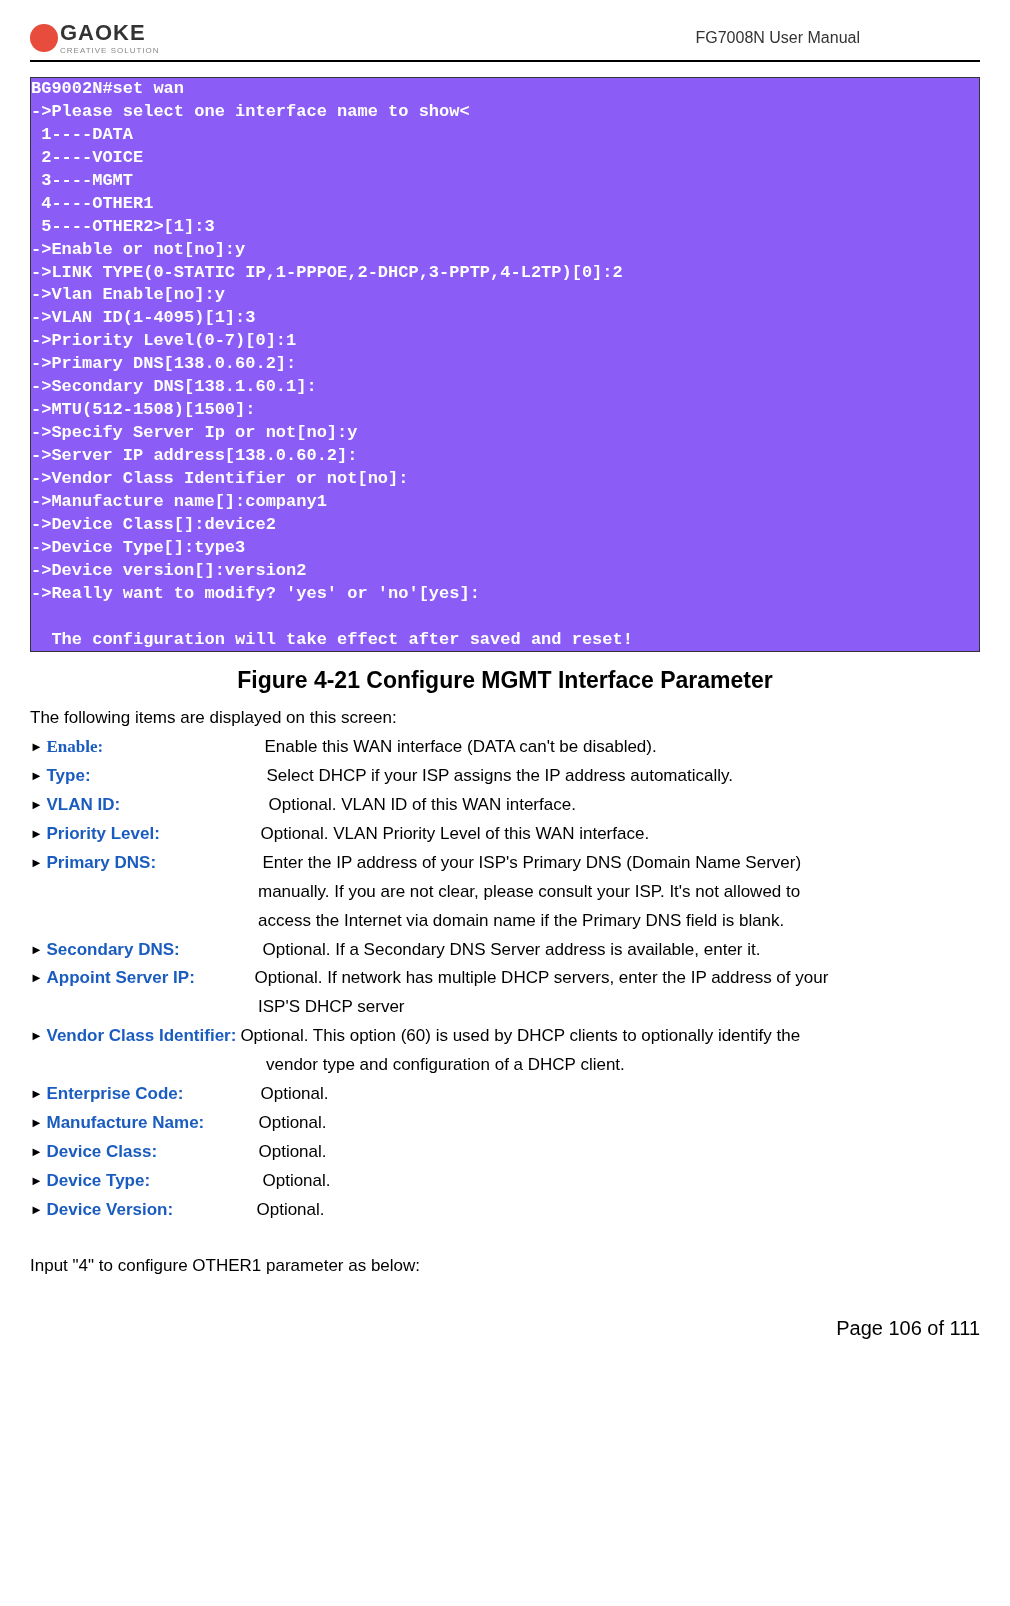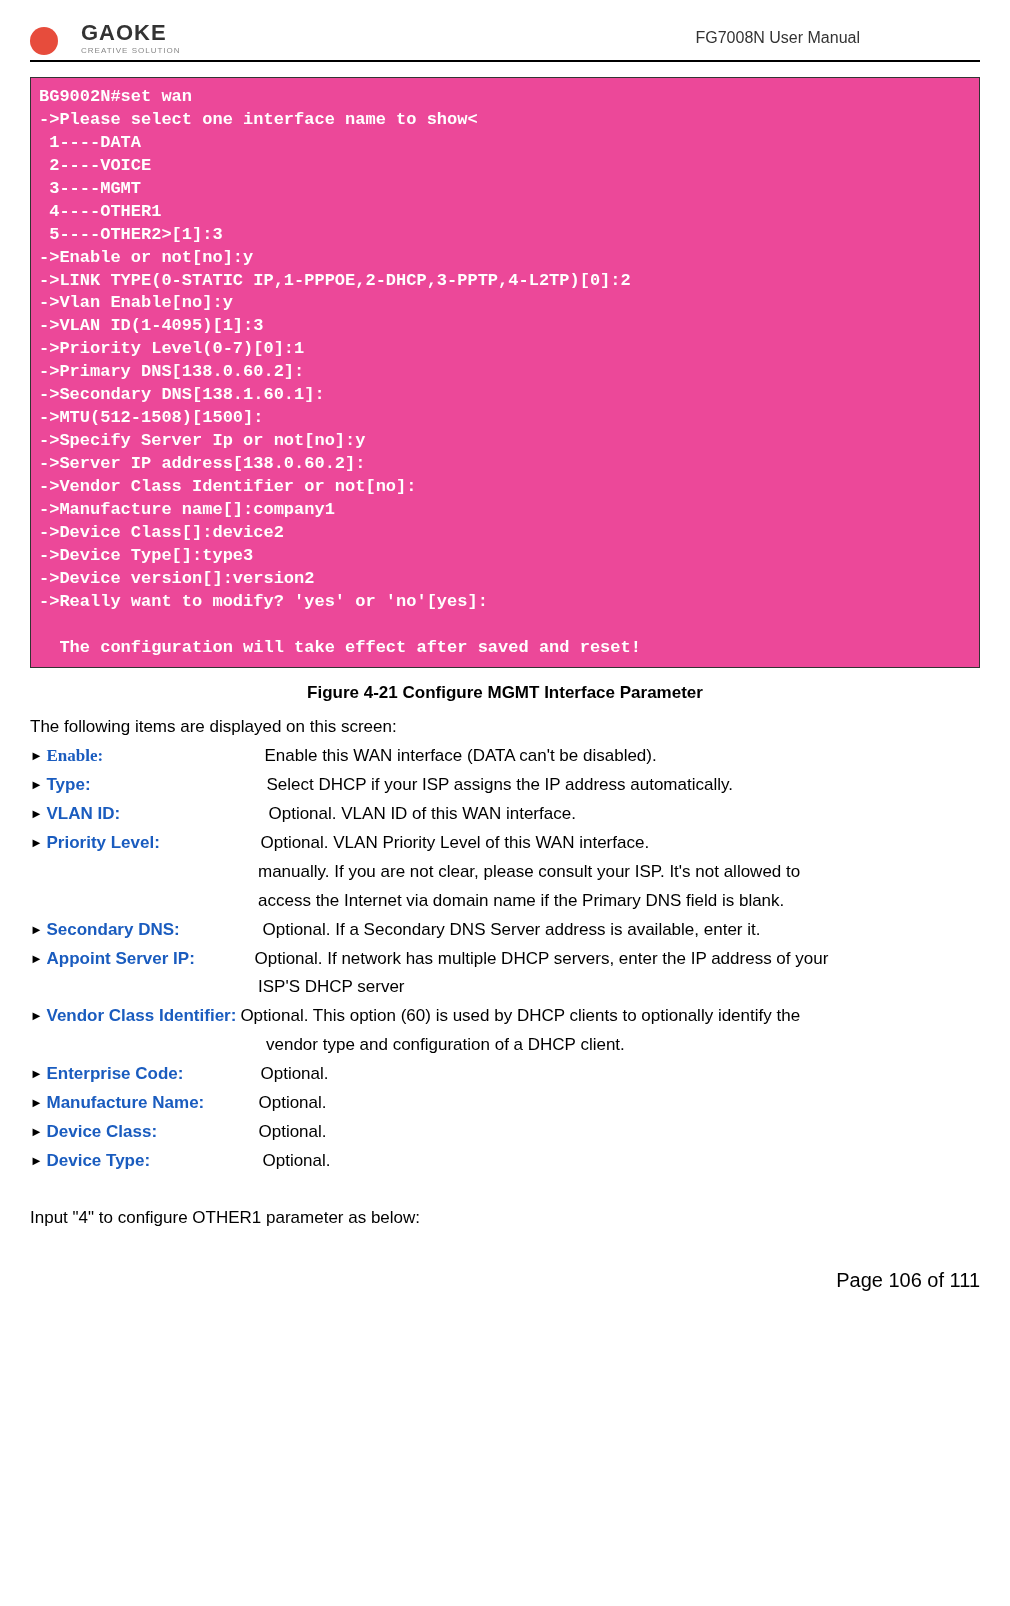--- a/index.html
+++ b/index.html
@@ -15,22 +15,22 @@
     }
     .header {
       display: flex;
       align-items: center;
       border-bottom: 2px solid #000;
       padding-bottom: 5px;
       margin-bottom: 15px;
     }
     .logo {
       display: flex;
-      align-items: flex-end;
-      gap: 23px;
+      align-items: center;
+      gap: 2px;
     }
     .logo-icon {
       width: 28px;
       height: 28px;
       background: #e74c3c;
       border-radius: 50%;
     }
     .logo-text {
       font-weight: bold;
       font-size: 22px;
@@ -43,35 +43,34 @@
       letter-spacing: 1px;
     }
     .header-title {
       flex: 1;
       text-align: right;
       font-size: 16px;
       color: #333;
       padding-right: 120px;
     }
     .terminal {
-      background: #ec4899;
+      background: #8b5cf6;
       color: #fff;
       font-family: 'Courier New', monospace;
       font-size: 17px;
       font-weight: bold;
-      padding: 8px;
       margin: 0 0 15px 0;
       line-height: 1.35;
       white-space: pre;
       border: 1px solid #333;
     }
     .figure-caption {
       text-align: center;
       font-weight: bold;
-      font-size: 17px;
+      font-size: 23px;
       margin: 10px 0;
     }
     .body-text {
       font-size: 17px;
       line-height: 1.7;
       color: #000;
     }
     .param-line {
       font-size: 17px;
       line-height: 1.7;
@@ -145,29 +144,31 @@
 
   <div class="figure-caption">Figure 4-21  Configure MGMT Interface Parameter</div>
 
   <div class="body-text">The following items are displayed on this screen:</div>
 
   <div id="params">
       <div class="param-line"><span class="arrow">► </span><span class="param-label" style="display: inline-block; width: 218px; font-family: Liberation Serif, serif;">Enable:</span><span>Enable this WAN interface (DATA can't be disabled).</span></div>
       <div class="param-line"><span class="arrow">► </span><span class="param-label" style="display: inline-block; width: 220px;">Type:</span><span>Select DHCP if your ISP assigns the IP address automatically.</span></div>
       <div class="param-line"><span class="arrow">► </span><span class="param-label" style="display: inline-block; width: 222px;">VLAN ID:</span><span>Optional. VLAN ID of this WAN interface.</span></div>
       <div class="param-line"><span class="arrow">► </span><span class="param-label" style="display: inline-block; width: 214px;">Priority Level:</span><span>Optional. VLAN Priority Level of this WAN interface.</span></div>
+      <div class="param-line"><span class="arrow">► </span><span class="param-label" style="display: inline-block; width: 216px;">Primary DNS:</span><span>Enter the IP address of your ISP's Primary DNS (Domain Name Server)</span></div>
       <div class="continuation">manually. If you are not clear, please consult your ISP. It's not allowed to</div>
       <div class="continuation">access the Internet via domain name if the Primary DNS field is blank.</div>
       <div class="param-line"><span class="arrow">► </span><span class="param-label" style="display: inline-block; width: 216px;">Secondary DNS:</span><span>Optional. If a Secondary DNS Server address is available, enter it.</span></div>
       <div class="param-line"><span class="arrow">► </span><span class="param-label" style="display: inline-block; width: 208px;">Appoint Server IP:</span><span>Optional. If network has multiple DHCP servers, enter the IP address of your</span></div>
       <div class="continuation">ISP'S DHCP server</div>
       <div class="param-line"><span class="arrow">► </span><span class="param-label" style="margin-right: 4px;">Vendor Class Identifier:</span><span>Optional. This option (60) is used by DHCP clients to optionally identify the</span></div>
       <div class="continuation-wide">vendor type and configuration of a DHCP client.</div>
       <div class="param-line"><span class="arrow">► </span><span class="param-label" style="display: inline-block; width: 214px;">Enterprise Code:</span><span>Optional.</span></div>
       <div class="param-line"><span class="arrow">► </span><span class="param-label" style="display: inline-block; width: 212px;">Manufacture Name:</span><span>Optional.</span></div>
       <div class="param-line"><span class="arrow">► </span><span class="param-label" style="display: inline-block; width: 212px;">Device Class:</span><span>Optional.</span></div>
       <div class="param-line"><span class="arrow">► </span><span class="param-label" style="display: inline-block; width: 216px;">Device Type:</span><span>Optional.</span></div>
+      <div class="param-line"><span class="arrow">► </span><span class="param-label" style="display: inline-block; width: 210px;">Device Version:</span><span>Optional.</span></div>
     </div>
 
   <div class="body-text" style="margin-top:28px;">Input "4" to configure OTHER1 parameter as below:</div>
 
   <div class="footer">Page 106 of 111</div>
 </div>
 
 </body></html>

